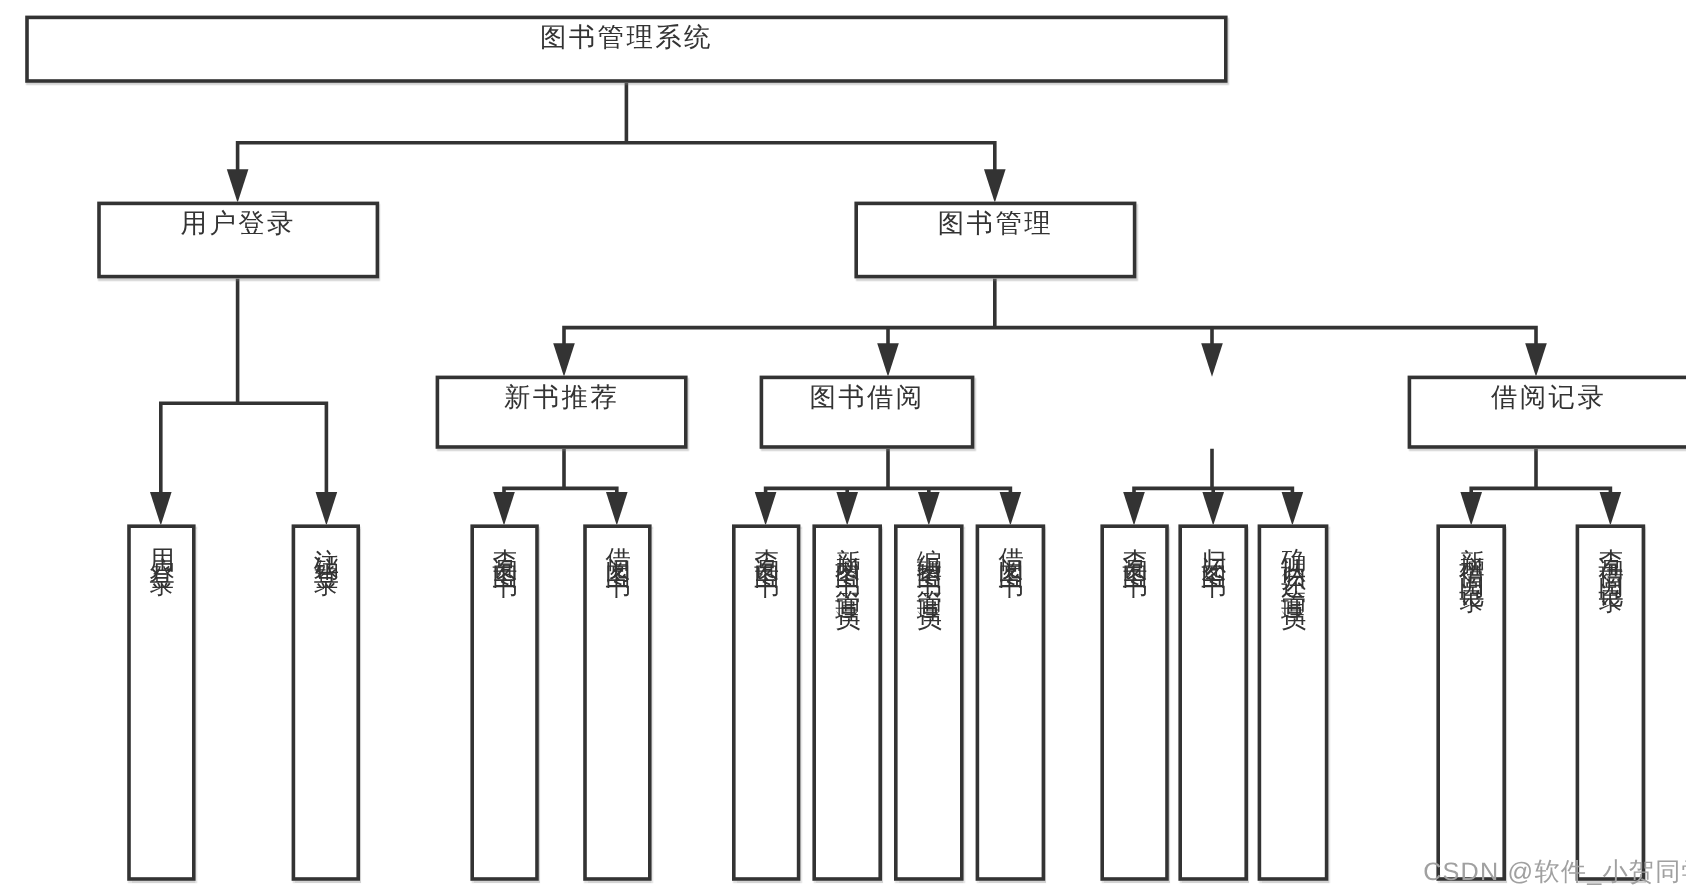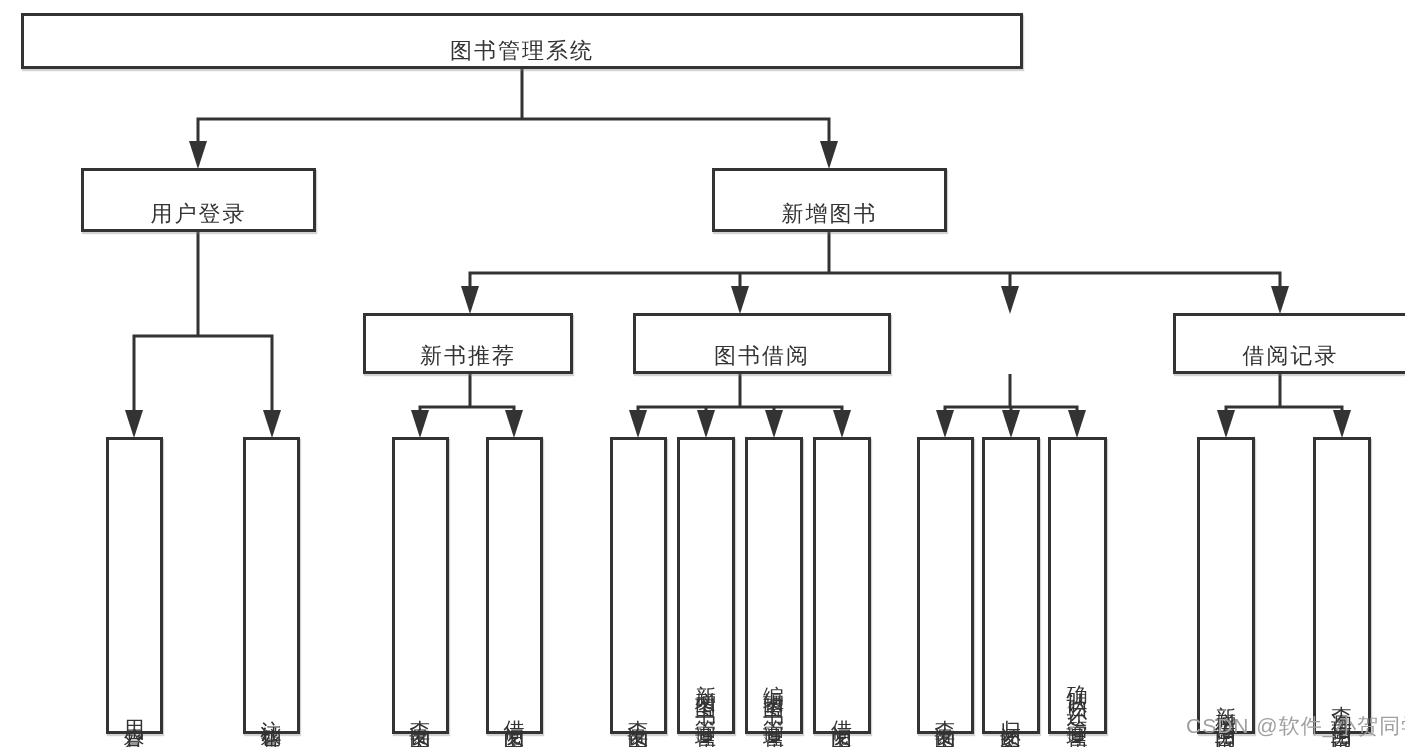--- a/index.html
+++ b/index.html
@@ -16,21 +16,21 @@
     position: absolute;
     left: 0; top: 0;
     width: 1405px; height: 747px;
   }
   .node {
     position: absolute;
     box-sizing: border-box;
     background: var(--node-fill, #ffffff);
     border: 3px solid var(--line, #333333);
     display: flex;
-    align-items: flex-end;
+    align-items: flex-start;
     justify-content: center;
     text-align: center;
     box-shadow: 1px 2px 1px rgba(130,130,130,0.35);
   }
   .node .hlabel {
     font-size: 22px;
     letter-spacing: 2px;
     white-space: nowrap;
   }
   .node .vlabel {
@@ -104,27 +104,27 @@
   </svg>
 
   <div class="node" style="left:21px; top:13px; width:1002px; height:56px;">
     <span class="hlabel">图书管理系统</span>
   </div>
 
   <div class="node" style="left:81px; top:168px; width:235px; height:64px;">
     <span class="hlabel">用户登录</span>
   </div>
   <div class="node" style="left:712px; top:168px; width:235px; height:64px;">
-    <span class="hlabel">新增图书</span>
+    <span class="hlabel">图书管理</span>
   </div>
 
   <div class="node" style="left:363px; top:313px; width:210px; height:61px;">
     <span class="hlabel">新书推荐</span>
   </div>
-  <div class="node" style="left:633px; top:313px; width:258px; height:61px;">
+  <div class="node" style="left:633px; top:313px; width:179px; height:61px;">
     <span class="hlabel">图书借阅</span>
   </div>
   <div class="node" style="left:1173px; top:313px; width:235px; height:61px;">
     <span class="hlabel">借阅记录</span>
   </div>
 
   <div class="node" style="left:106px; top:437px; width:57px; height:297px;">
     <span class="vlabel">用户登录</span>
   </div>
   <div class="node" style="left:243px; top:437px; width:57px; height:297px;">

